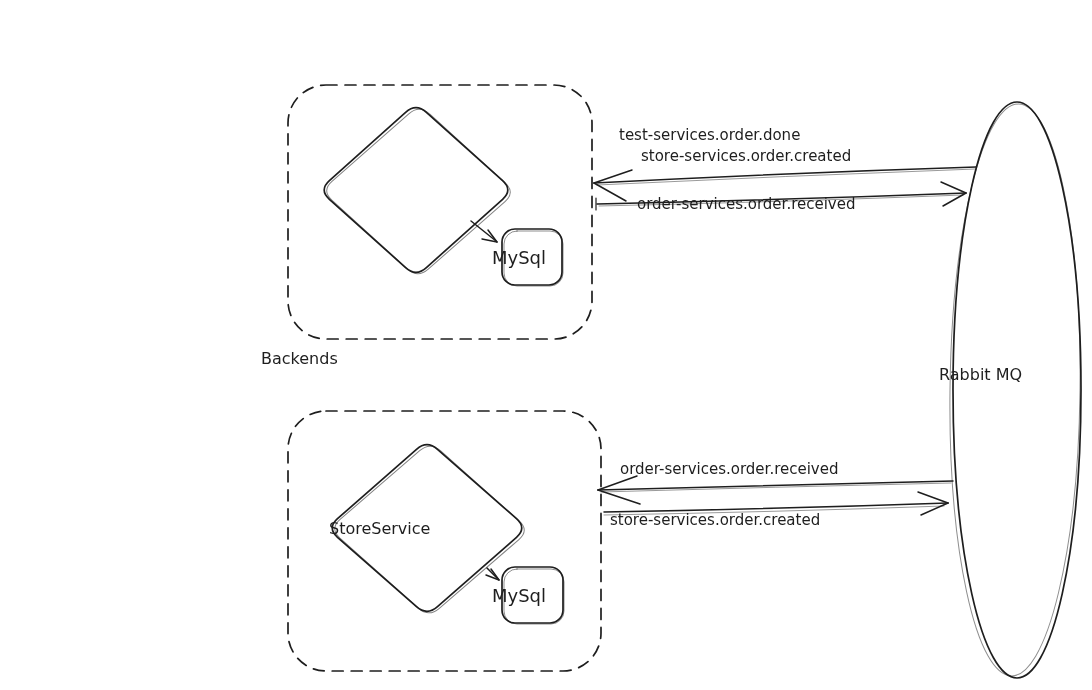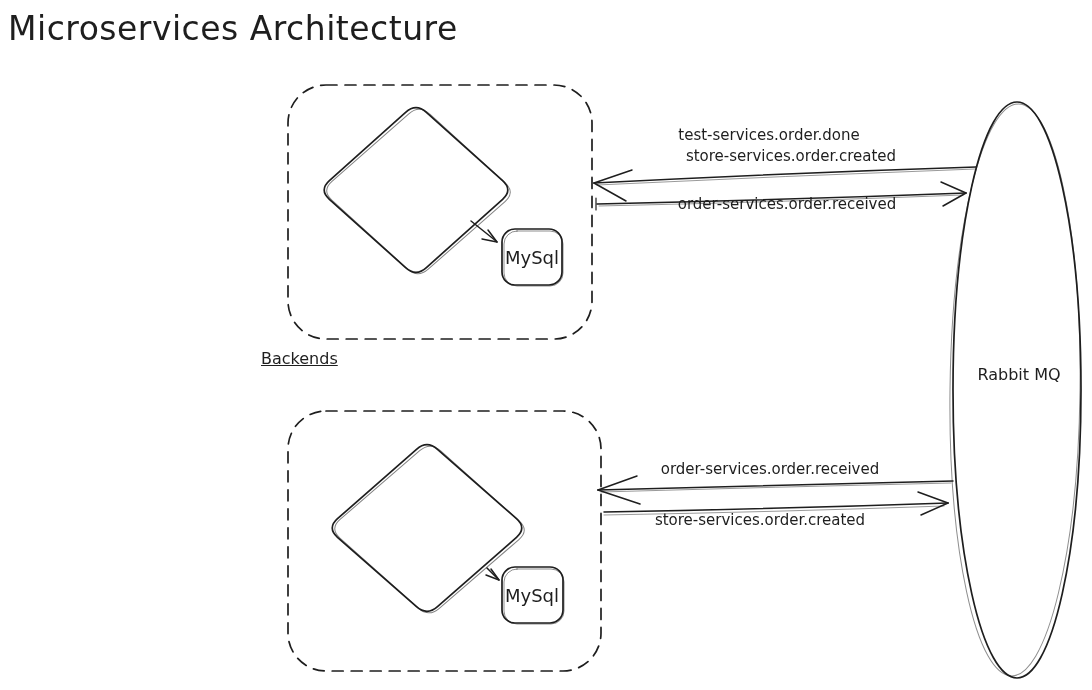--- a/index.html
+++ b/index.html
@@ -2,26 +2,26 @@
 <html><head>
 <meta charset="utf-8">
 <style>
   html,body{margin:0;padding:0;background:#ffffff;}
   .stage{
     position:relative;width:1092px;height:690px;background:#ffffff;
     font-family:"DejaVu Sans",sans-serif;color:#1e1e1e;overflow:hidden;
   }
   .stage svg{position:absolute;left:0;top:0;}
   .lbl{position:absolute;white-space:nowrap;color:#1e1e1e;line-height:1.15;}
-  .c{text-align:center;}
+  .c{text-align:left;}
   .title{font-size:33px;letter-spacing:.5px;}
   .shape-lbl{font-size:16px;}
   .small-lbl{font-size:18px;}
   .msg{font-size:15px;}
-  .caption{font-size:16px;text-decoration:underline;}
+  .caption{font-size:16px;}
 </style>
 </head>
 <body>
 
 <div class="stage">
 
   <svg width="1092" height="690" viewBox="0 0 1092 690">
     <g fill="none" stroke="#1e1e1e" stroke-linecap="round" stroke-linejoin="round">
 
       <rect x="288" y="85" width="304" height="254" rx="38" stroke-width="1.7" stroke-dasharray="11 8"></rect>
@@ -77,27 +77,27 @@
       </g>
 
       <g stroke-width="1.5">
         <path d="M 487 568 L 498 579"></path>
         <path d="M 499 580 L 491 569"></path>
         <path d="M 499 580 L 486 575"></path>
       </g>
     </g>
   </svg>
 
-  <div class="lbl title" style="left:8px;top:10px;">Microservices Architecture</div>
 
 
   <div class="lbl small-lbl c" style="left:492px;top:248px;width:80px;">MySql</div>
 
   <div class="lbl caption" style="left:261px;top:350px;">Backends</div>
 
+  <div class="lbl shape-lbl c" style="left:329px;top:520px;width:200px;">StoreService</div>
 
   <div class="lbl small-lbl c" style="left:492px;top:586px;width:80px;">MySql</div>
 
   <div class="lbl shape-lbl c" style="left:939px;top:366px;width:160px;">Rabbit MQ</div>
 
   <div class="lbl msg c" style="left:619px;top:127px;width:300px;">test-services.order.done</div>
 
   <div class="lbl msg c" style="left:641px;top:148px;width:300px;">store-services.order.created</div>
 
   <div class="lbl msg c" style="left:637px;top:196px;width:300px;">order-services.order.received</div>

